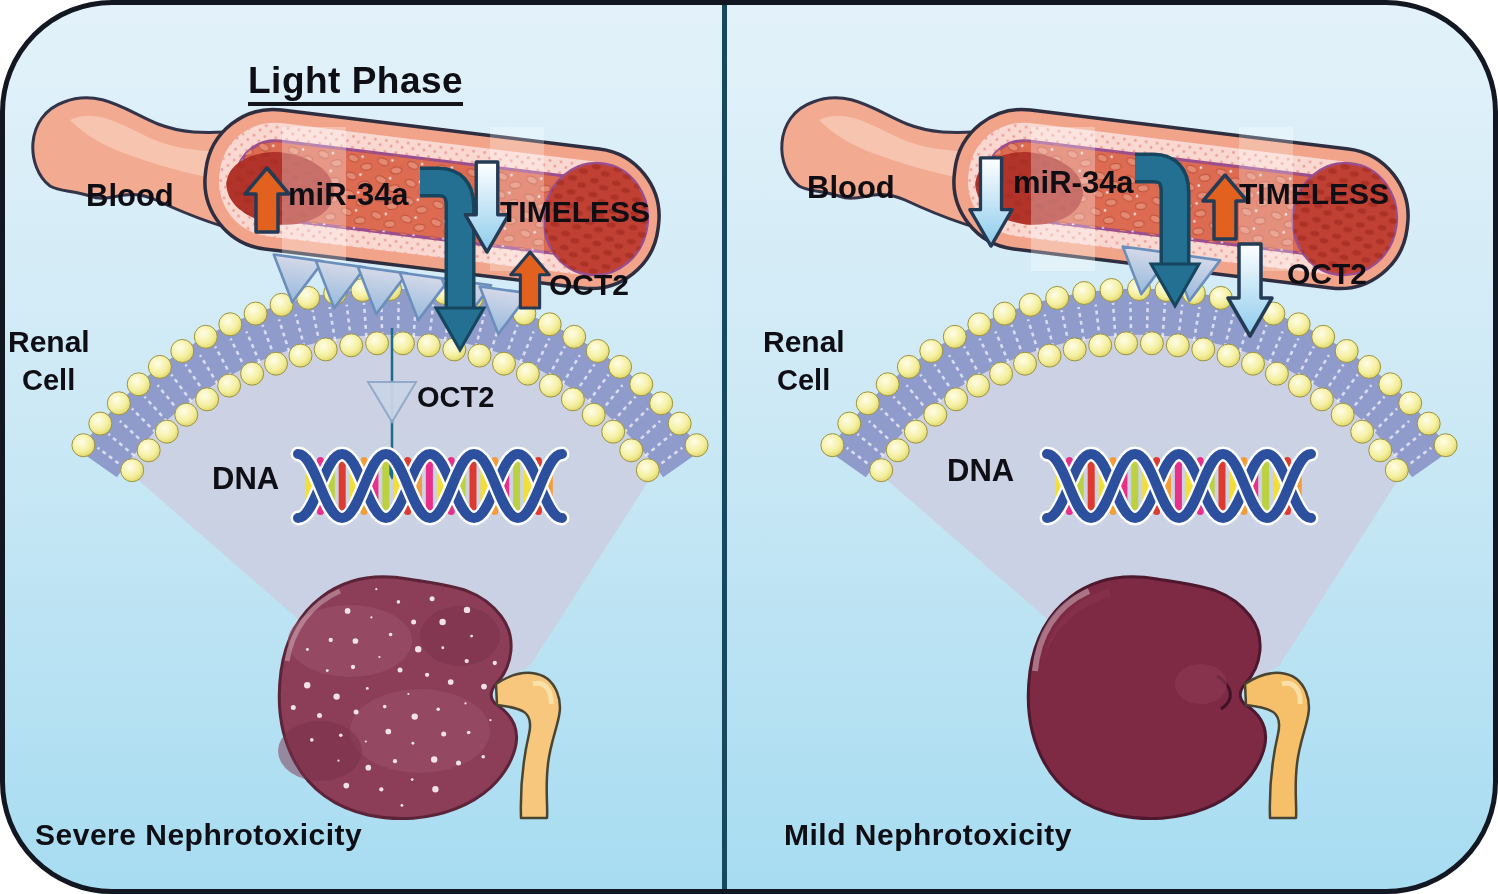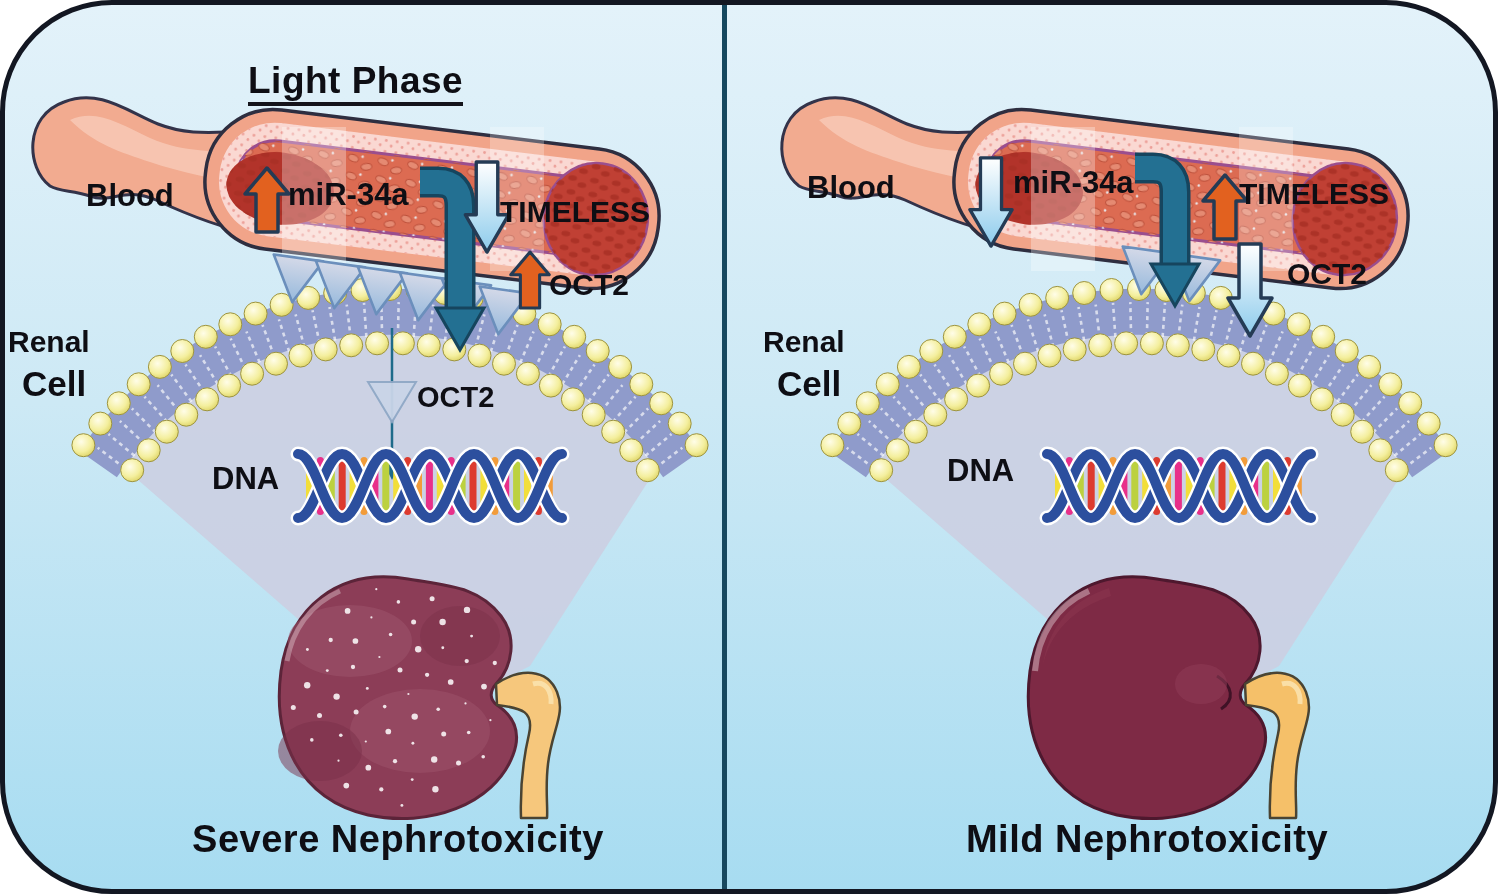--- a/index.html
+++ b/index.html
@@ -18,27 +18,27 @@
   .tr-title{left:240px;top:42px;}
   .tl-blood{left:86px;top:164px;font-size:31px;}
   .tr-blood{left:58px;top:156px;font-size:31px;}
   .tl-mir{left:288px;top:163px;font-size:31px;}
   .tr-mir{left:264px;top:151px;font-size:31px;}
   .tl-timeless{left:500px;top:181px;font-size:30px;}
   .tr-timeless{left:490px;top:163px;font-size:30px;}
   .tl-oct2v{left:549px;top:254px;font-size:30px;}
   .tr-oct2v{left:538px;top:243px;font-size:30px;}
   .renal1{font-size:30px;}
-  .renal2{font-size:35px;}
+  .renal2{font-size:29px;}
   .tl-renal1{left:8px;top:311px;}  .tl-renal2{left:22px;top:350px;}
   .tr-renal1{left:14px;top:311px;} .tr-renal2{left:28px;top:350px;}
   .tl-oct2c{left:417px;top:367px;font-size:29px;}
   .tl-dna{left:212px;top:447px;font-size:31px;}
   .tr-dna{left:198px;top:439px;font-size:31px;}
-  .outcome{left:35px;top:804px;width:726px;text-align:center;font-size:38px;letter-spacing:.5px;}
+  .outcome{left:35px;top:804px;width:726px;font-size:30px;letter-spacing:.5px;}
 </style>
 </head>
 <body>
 
 <div class="frame">
 <div class="stage">
 
   <div class="panel panel-left">
 
     <svg class="art" width="749" height="894" viewBox="0 0 749 894">

